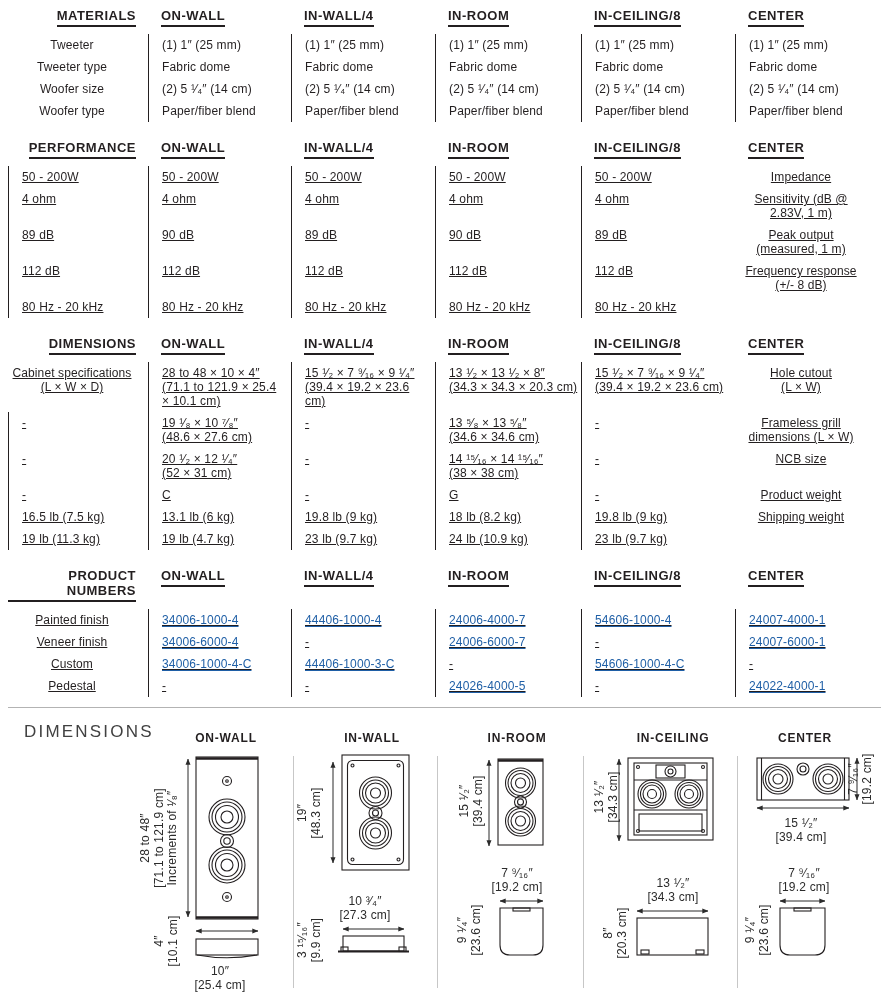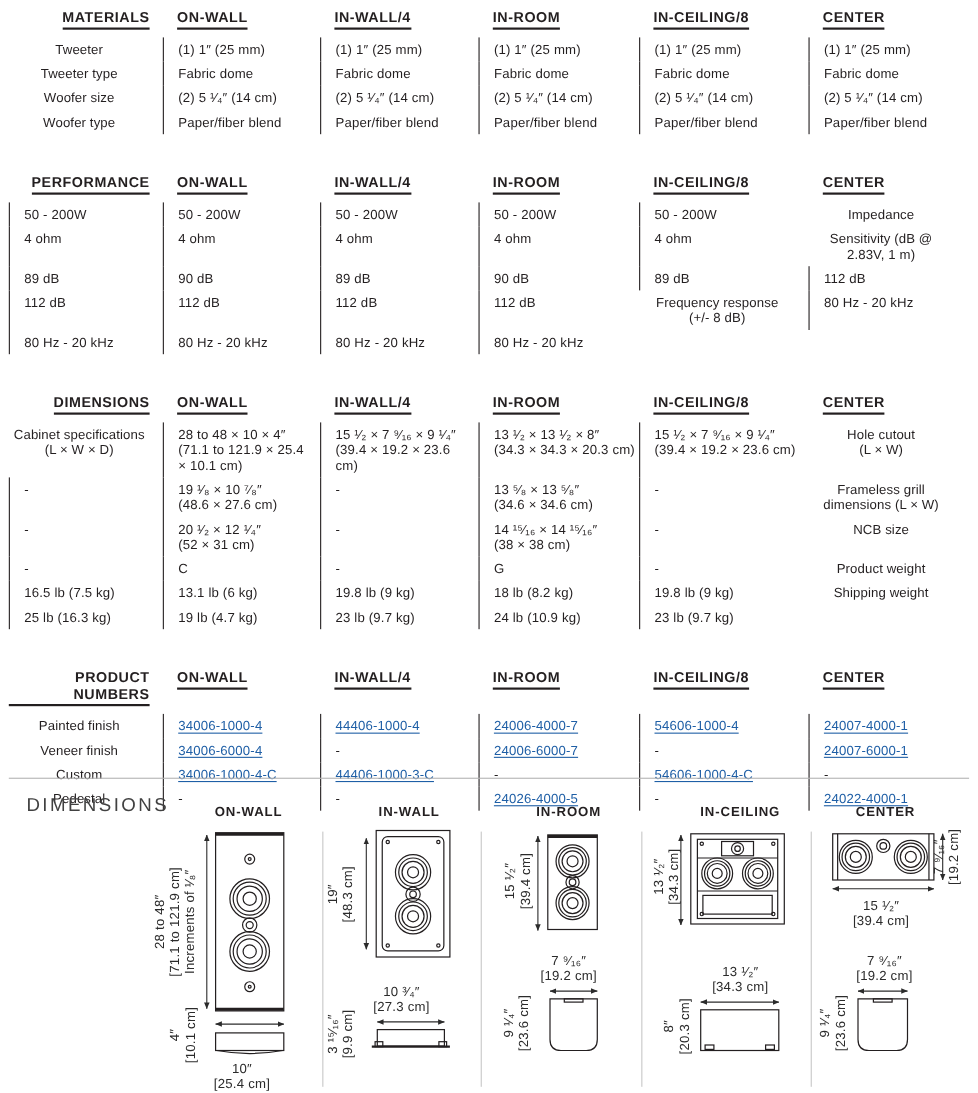--- a/index.html
+++ b/index.html
@@ -6,21 +6,21 @@
   body{
     width:889px;height:994px;position:relative;
     font-family:"Liberation Sans","DejaVu Sans",sans-serif;
     color:var(--ink,#231f20);font-size:12px;
     -webkit-font-smoothing:antialiased;
   }
   .page{position:relative;width:889px;height:994px;overflow:hidden;}
   
   .spec{padding:8px 0 0 8px;}
   section.spec-section{display:grid;grid-template-columns:140px 143px 144px 146px 154px 144px;}
-  section.spec-section + section.spec-section{margin-top:36px;}
+  section.spec-section + section.spec-section{margin-top:18px;text-decoration:underline;}
   .hd{padding-bottom:7px;}
   .hd span{display:inline-block;font-weight:bold;font-size:13px;letter-spacing:.5px;
     border-bottom:2px solid #231f20;padding-bottom:2px;}
   .hd.lblh{text-align:right;padding-right:12px;}
   .hd.valh{padding-left:13px;}
   .lbl{text-align:center;padding:4px 12px 4px 0;line-height:14px;white-space:pre-line;letter-spacing:.1px;}
   .val{border-left:1px solid #231f20;padding:4px 2px 4px 13px;line-height:14px;white-space:pre-line;letter-spacing:.15px;}
   a.pn-link{color:var(--link,#1f5fa6);text-decoration:underline;text-underline-offset:2px;cursor:pointer;}
   
   .divider{position:absolute;left:8px;right:8px;top:707px;border-top:1px solid #b3b3b3;}
@@ -101,20 +101,22 @@
         <div class="val">4 ohm</div>
         <div class="val">4 ohm</div>
         <div class="val">4 ohm</div>
         <div class="lbl">Sensitivity (dB @
 2.83V, 1 m)</div>
         <div class="val">89 dB</div>
         <div class="val">90 dB</div>
         <div class="val">89 dB</div>
         <div class="val">90 dB</div>
         <div class="val">89 dB</div>
+        <div class="lbl">Peak output
+(measured, 1 m)</div>
         <div class="val">112 dB</div>
         <div class="val">112 dB</div>
         <div class="val">112 dB</div>
         <div class="val">112 dB</div>
         <div class="val">112 dB</div>
         <div class="lbl">Frequency response
 (+/- 8 dB)</div>
         <div class="val">80 Hz - 20 kHz</div>
         <div class="val">80 Hz - 20 kHz</div>
         <div class="val">80 Hz - 20 kHz</div>
@@ -163,21 +165,21 @@
         <div class="val">-</div>
         <div class="val">G</div>
         <div class="val">-</div>
         <div class="lbl">Product weight</div>
         <div class="val">16.5 lb (7.5 kg)</div>
         <div class="val">13.1 lb (6 kg)</div>
         <div class="val">19.8 lb (9 kg)</div>
         <div class="val">18 lb (8.2 kg)</div>
         <div class="val">19.8 lb (9 kg)</div>
         <div class="lbl">Shipping weight</div>
-        <div class="val">25 lb (16.3 kg)</div>
+        <div class="val">19 lb (11.3 kg)</div>
         <div class="val">19 lb (4.7 kg)</div>
         <div class="val">23 lb (9.7 kg)</div>
         <div class="val">24 lb (10.9 kg)</div>
         <div class="val">23 lb (9.7 kg)</div>
       </section>
       <section class="spec-section">
         <div class="hd lblh"><span>PRODUCT NUMBERS</span></div>
         <div class="hd valh"><span>ON-WALL</span></div>
         <div class="hd valh"><span>IN-WALL/4</span></div>
         <div class="hd valh"><span>IN-ROOM</span></div>

